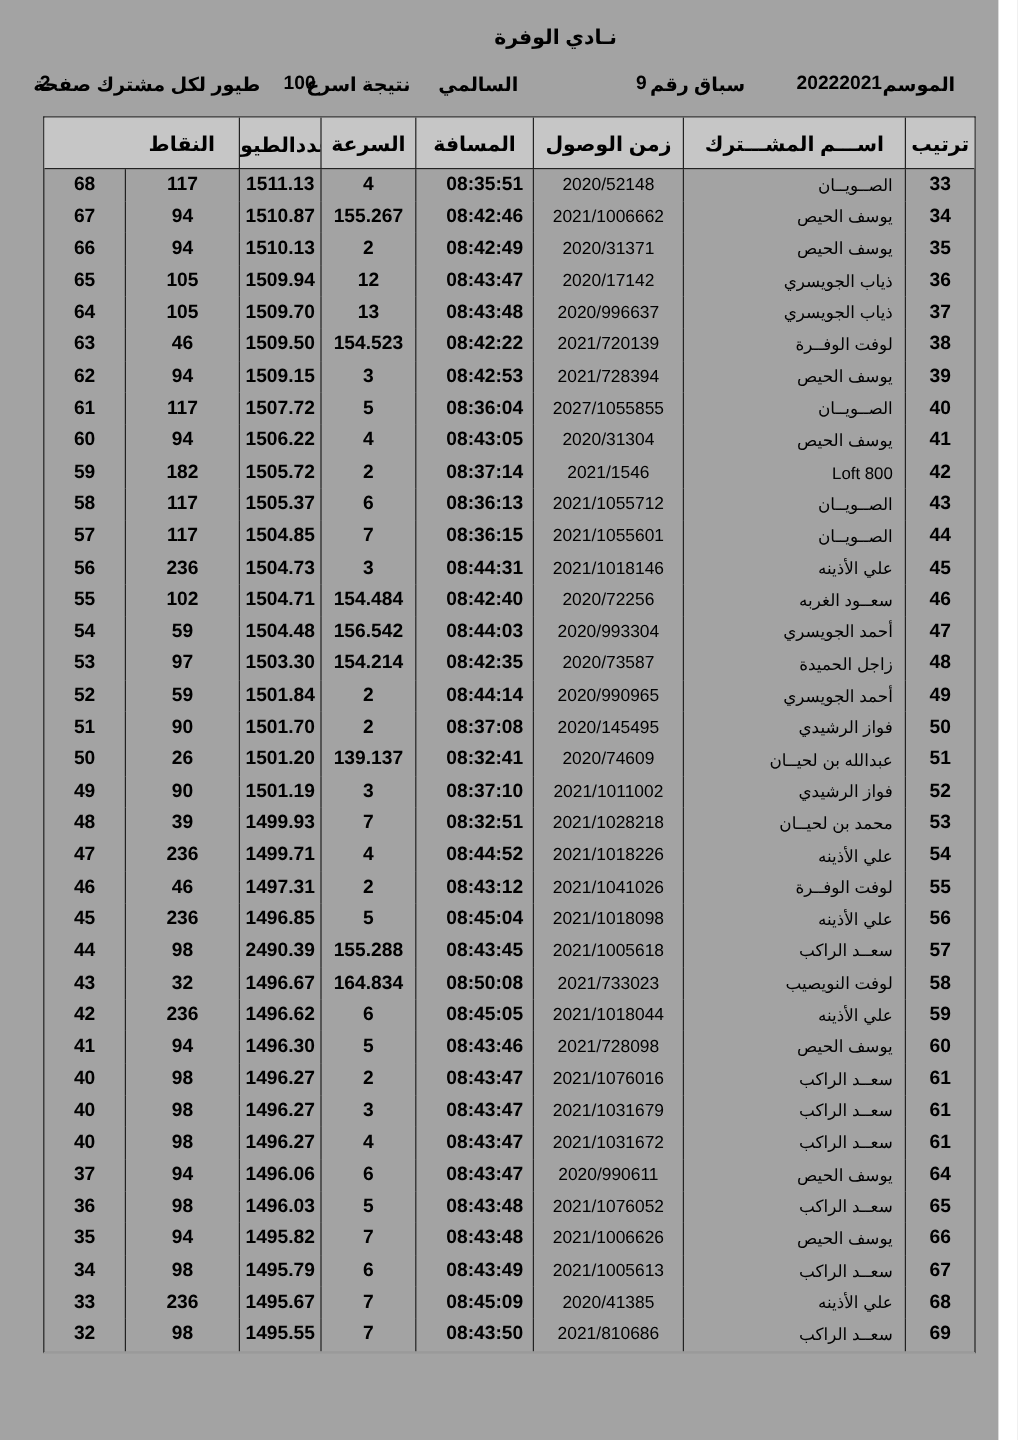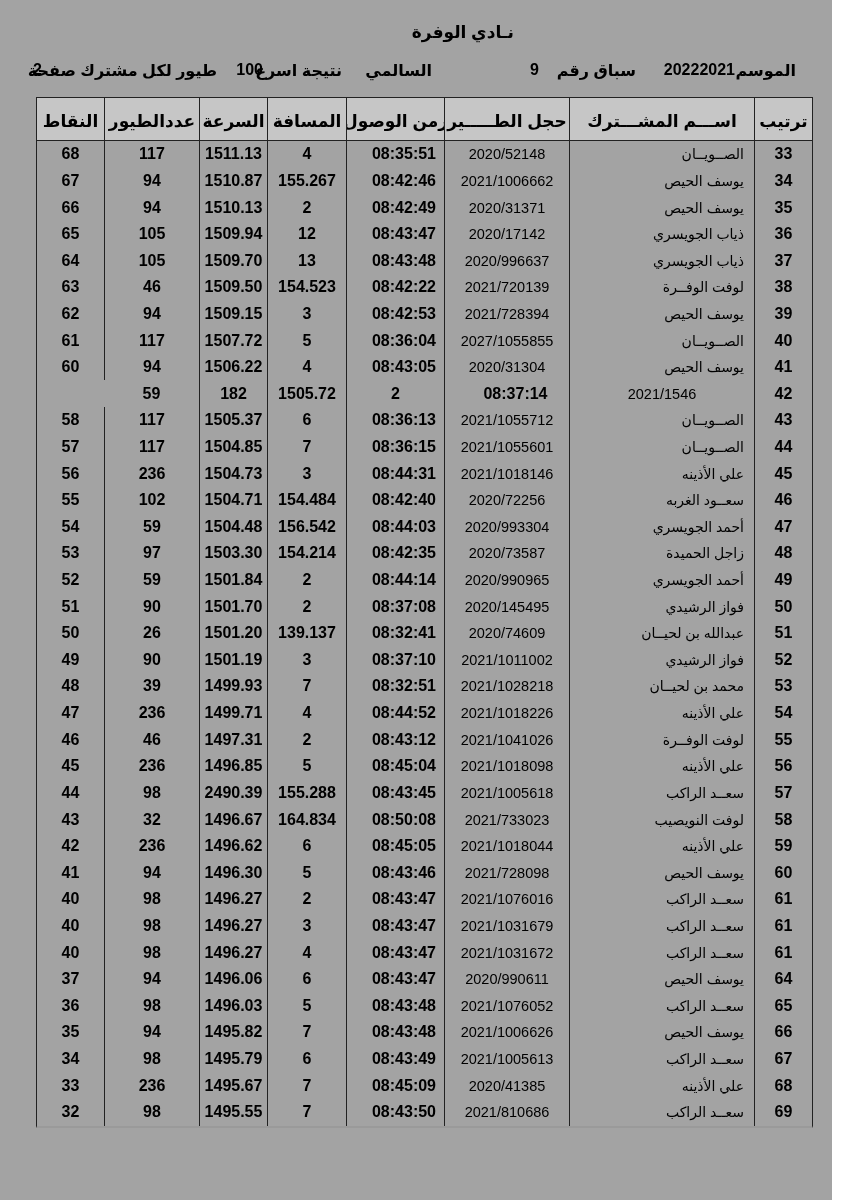--- a/index.html
+++ b/index.html
@@ -18,21 +18,21 @@
     direction:rtl;white-space:nowrap;
   }
   .info-line{position:absolute;top:61px;left:0;right:0;height:30px;}
   .info-line span{
     position:absolute;top:0;
     font-size:16px;font-weight:bold;
     direction:rtl;white-space:nowrap;
   }
   .seg-season-label{right:36px;}
   .seg-season-value{right:97px;font-size:19px;}
-  .seg-race-label{right:196px;}
+  .seg-race-label{right:211px;}
   .seg-race-number{right:293px;font-size:19px;}
   .seg-race-name{right:400px;}
   .seg-result-label{right:490px;}
   .seg-birds-count{right:569px;font-size:17px;}
   .seg-per-participant{right:615px;}
   .seg-page-number{right:790px;font-size:17px;}
   
   .results-table{
     position:absolute;top:97px;left:36px;
     width:777px;
@@ -93,21 +93,20 @@
     <span class="seg-result-label">نتيجة اسرع</span>
     <span class="seg-birds-count">100</span>
     <span class="seg-per-participant">طيور لكل مشترك صفحة</span>
     <span class="seg-page-number">2</span>
   </div>
 
   <div class="results-table">
     <div class="t-row head-row">
       <div class="cell-rank">ترتيب</div>
       <div class="cell-namehead">اســـم المشـــترك</div>
-      <div class="cell-ringhead">حجل الطـــــير</div>
       <div class="cell-timehead">زمن الوصول</div>
       <div class="cell-disthead">المسافة</div>
       <div class="cell-spdhead">السرعة</div>
       <div class="cell-birdhead">عددالطيور</div>
       <div class="cell-ptshead">النقاط</div>
     </div>
     <div id="table-body">
   <div class="t-row body-row">
     <div class="cell-rank">33</div>
     <div class="cell-name">الصــويــان</div>
@@ -202,20 +201,21 @@
     <div class="cell-ring">2020/31304</div>
     <div class="cell-time">08:43:05</div>
     <div class="cell-distance">4</div>
     <div class="cell-speed">1506.22</div>
     <div class="cell-birds">94</div>
     <div class="cell-points">60</div>
   </div>
 
   <div class="t-row body-row">
     <div class="cell-rank">42</div>
+    <div class="cell-name">Loft 800</div>
     <div class="cell-ring">2021/1546</div>
     <div class="cell-time">08:37:14</div>
     <div class="cell-distance">2</div>
     <div class="cell-speed">1505.72</div>
     <div class="cell-birds">182</div>
     <div class="cell-points">59</div>
   </div>
 
   <div class="t-row body-row">
     <div class="cell-rank">43</div>

